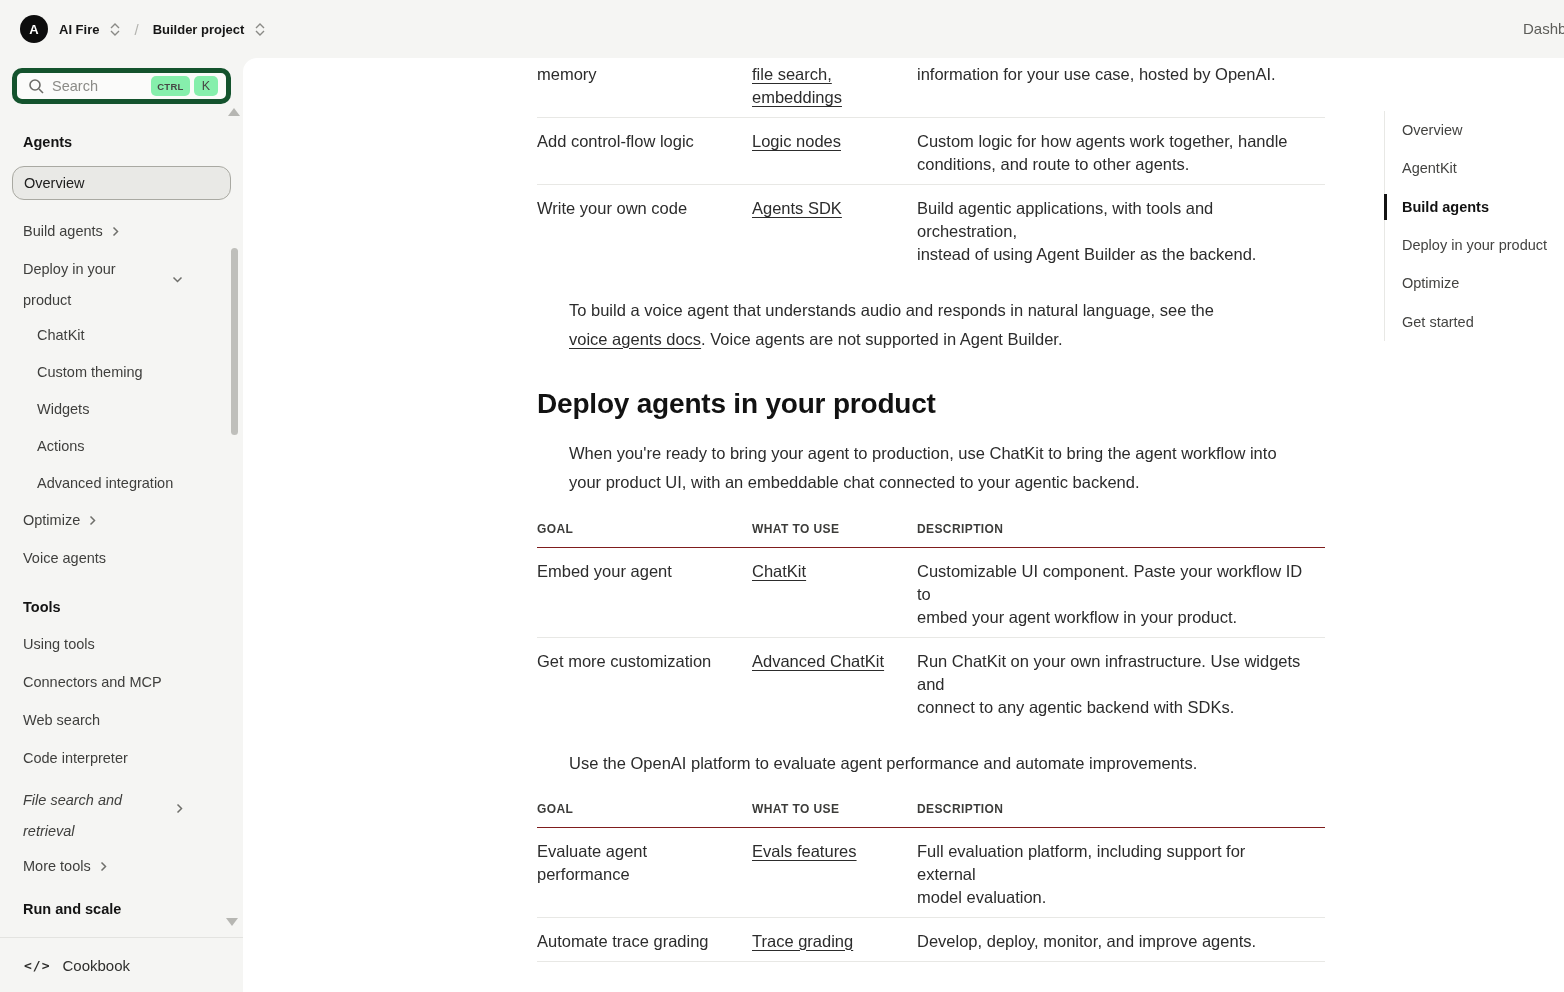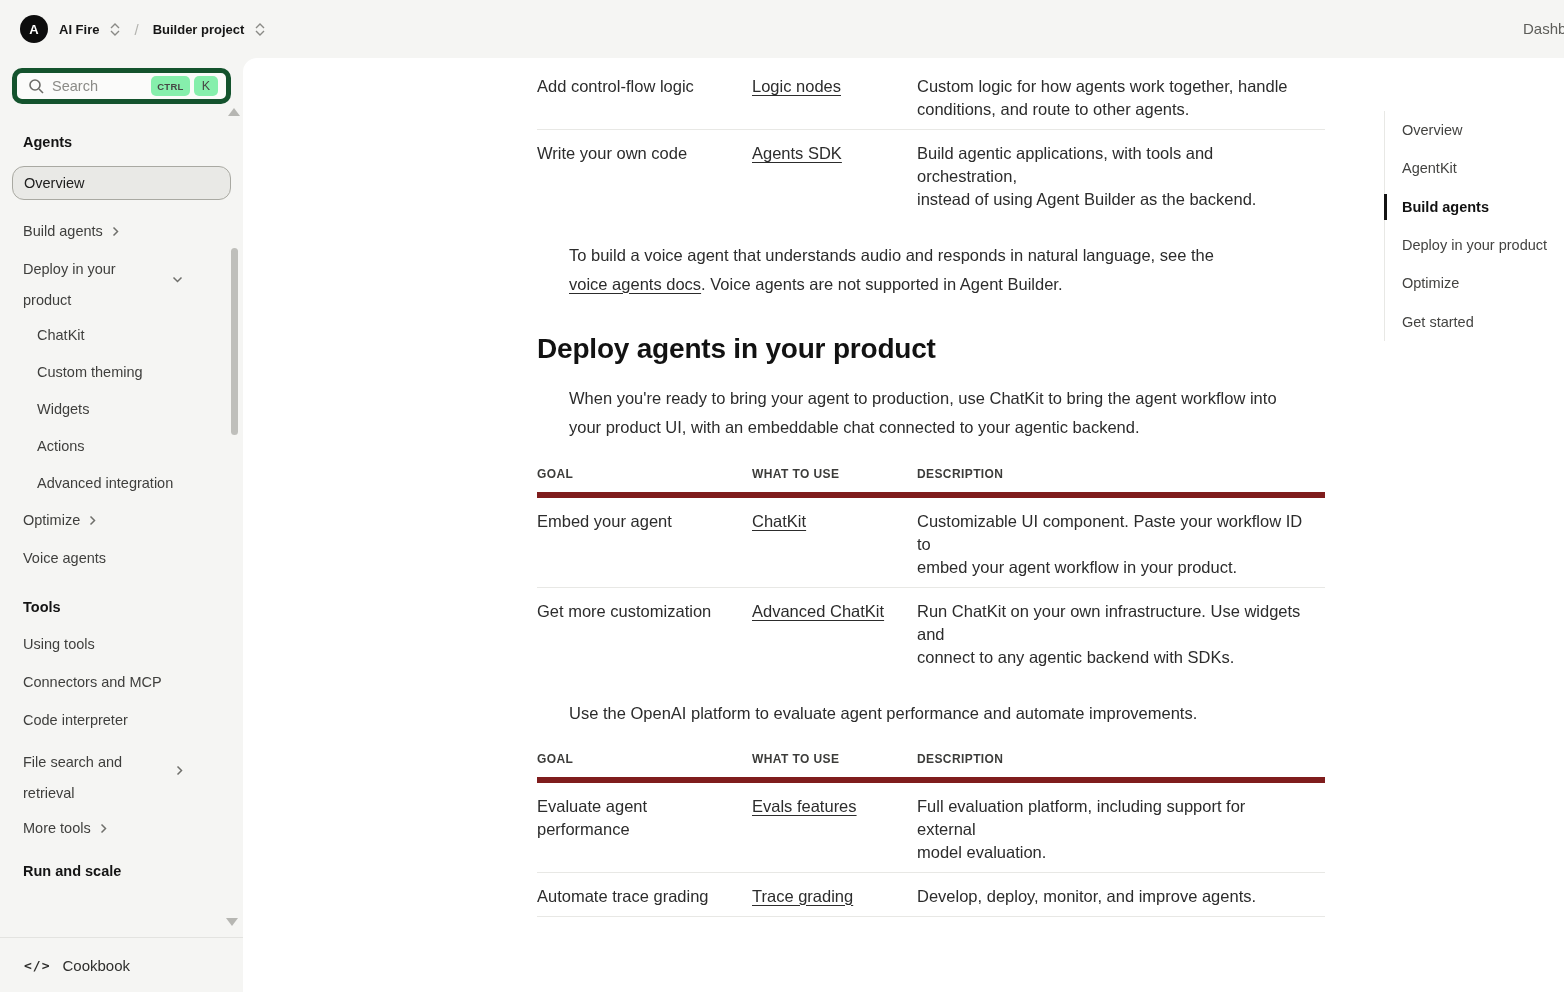--- a/index.html
+++ b/index.html
@@ -34,21 +34,21 @@
   .sec-title { height:36px; display:flex; align-items:center; font-size:14.5px; font-weight:700; color:#141414; padding-left:11px; }
   .sec-title.m { margin-top:12px; }
   .sec-title.m2 { margin-top:6px; }
   .nav-item { position:relative; height:38px; display:flex; align-items:center;
     font-size:14.5px; color:#3f3f3d; padding-left:11px; cursor:pointer; }
   .nav-item.h37 { height:37px; }
   .nav-item.child { padding-left:25px; }
   .nav-item.pill { height:34px; margin:6px 0 12px 0; background:#e9e9e6;
     border:1px solid #a9a9a2; border-radius:12px; color:#202020; }
   .nav-item.twoline { height:66px; align-items:flex-end; padding-top:2px; }
-  .nav-item.twoline.fs { height:70px; padding-top:4px; padding-left:25px; }
+  .nav-item.twoline.fs { height:70px; padding-top:4px; padding-left:25px;font-style:italic; }
   .wrap2 { white-space:pre-line; line-height:31px; }
   .chev-r { color:#6f6f6b; margin-left:9px; display:inline-flex; }
   .chev-abs { position:absolute; right:48px; top:50%; margin-top:-5px; color:#6f6f6b; display:inline-flex; }
   .nav-item.twoline .chev-abs { top:31px; }
   .scroll-ind { position:absolute; width:0; height:0; border-left:6px solid transparent; border-right:6px solid transparent; }
   .scroll-ind.up { left:228px; top:50px; border-bottom:8px solid #b6b6b2; }
   .scroll-ind.down { left:226px; top:860px; border-top:8px solid #b6b6b2; }
   .sb-thumb { position:absolute; right:5px; top:190px; width:7px; height:187px; border-radius:4px; background:#bfbfbb; }
   .sb-footer { position:absolute; left:0; right:0; bottom:0; height:55px; border-top:1px solid #e3e3e0;
     display:flex; align-items:center; padding-left:24px; gap:12px; background:#f5f5f3; }
@@ -56,21 +56,21 @@
     color:#2e2e2c; letter-spacing:1px; }
   .sb-footer-label { font-size:15px; color:#2e2e2c; }
 
   
   .panel { position:absolute; top:58px; left:243px; right:0; bottom:0; background:#ffffff;
     border-radius:14px 0 0 0; }
   .content { position:absolute; left:294px; top:0; width:788px; padding-top:5px; }
 
   .dtable { width:100%; }
   .thead-row, .trow { display:grid; grid-template-columns:215px 165px 1fr; }
-  .thead-row { padding-bottom:9px; border-bottom:6px solid #7f1d1d; }
+  .thead-row { padding-bottom:9px; border-bottom:1px solid #7f1d1d; }
   .th { font-size:12px; font-weight:600; color:#3c3c3a; letter-spacing:.4px; line-height:18px; }
   .trow { padding:12px 0 8px 0; border-bottom:1px solid #e8e8e5; }
   .trow.first-clipped { padding-top:0; }
   .trow.last { border-bottom:none; }
   .cell { font-size:16.5px; line-height:23px; padding-right:18px; white-space:pre-line; }
   .cell a { color:#2c2c2c; text-decoration:underline; text-underline-offset:3px; text-decoration-thickness:1px; display:inline-block; }
   .t1 { margin-top:0; } .t2 { margin-top:24px; } .t3 { margin-top:22px; }
 
   .para { font-size:16.5px; line-height:28.5px; color:#2c2c2c; white-space:pre-line;margin-left:32px; }
   .para a { color:#2c2c2c; text-decoration:underline; text-underline-offset:3px; text-decoration-thickness:1px; }
@@ -178,20 +178,23 @@
       </div>
 
     <div class="sec-title m">Tools</div>
     <div class="nav-item">
         <span>Using tools</span>
       </div>
     <div class="nav-item">
         <span>Connectors and MCP</span>
       </div>
     <div class="nav-item">
+        <span>Web search</span>
+      </div>
+    <div class="nav-item">
         <span>Code interpreter</span>
       </div>
     <div class="nav-item twoline fs" style="padding-left:11px;">
       <span class="wrap2">File search and
 retrieval</span>
       <span class="chev-abs">
           <svg width="7" height="11" viewBox="0 0 7 11">
             <path d="M1.5 1.5 L5.5 5.5 L1.5 9.5" fill="none" stroke="currentColor" stroke-width="1.5"></path>
           </svg>
         </span>
@@ -213,20 +216,25 @@
   <div class="sb-footer">
     <span class="code-icon">&lt;/&gt;</span>
     <span class="sb-footer-label">Cookbook</span>
   </div>
 </aside>
 
 <main class="panel">
   <div class="content">
 
     <div class="dtable t1">
+      <div class="trow first-clipped">
+        <div class="cell">memory</div>
+        <div class="cell"><a href="#">file search,</a><a href="#">embeddings</a></div>
+        <div class="cell">information for your use case, hosted by OpenAI.</div>
+      </div>
       <div class="trow">
         <div class="cell">Add control-flow logic</div>
         <div class="cell"><a href="#">Logic nodes</a></div>
         <div class="cell">Custom logic for how agents work together, handle
 conditions, and route to other agents.</div>
       </div>
       <div class="trow last">
         <div class="cell">Write your own code</div>
         <div class="cell"><a href="#">Agents SDK</a></div>
         <div class="cell">Build agentic applications, with tools and orchestration,

